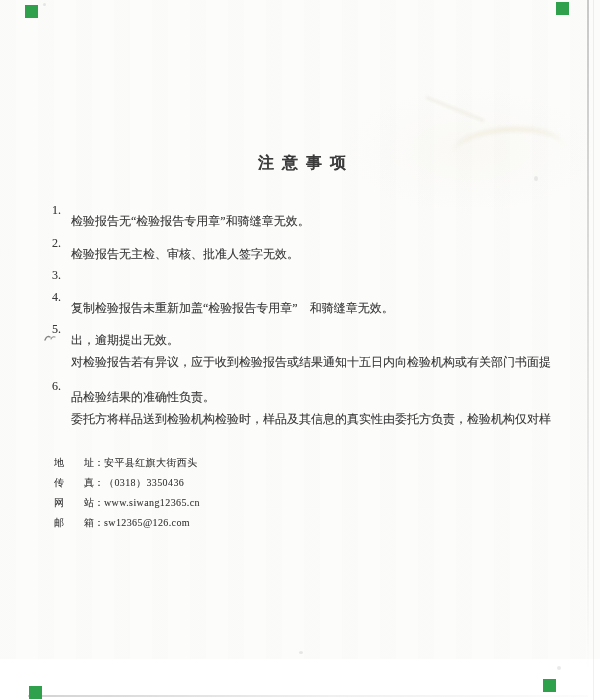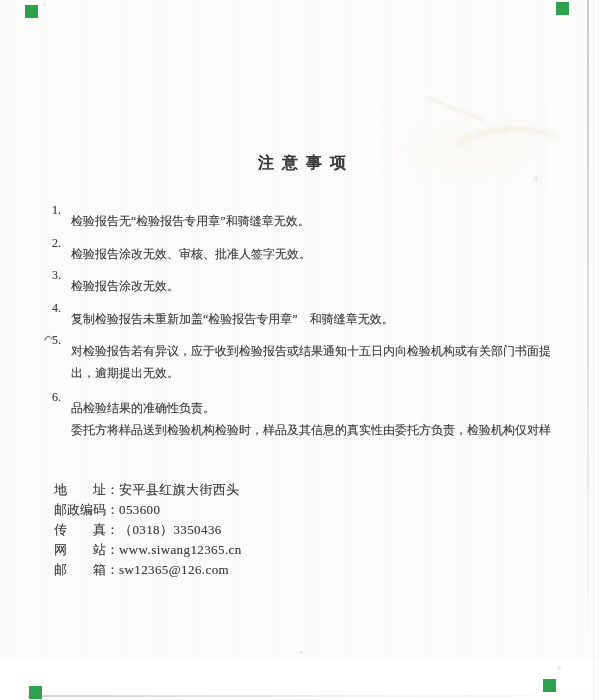--- a/index.html
+++ b/index.html
@@ -25,22 +25,22 @@
   .notice{
     position:absolute;top:200px;left:0;width:600px;
     font-size:12px;line-height:21.5px;color:#3b3b3b;
     text-shadow:0 0 0.5px rgba(60,60,60,0.4);
   }
   .item{display:flex;}
   .item.gap-before{margin-top:3px;}
   .num{width:19px;margin-left:52px;flex:none;}
   .itext{flex:1;margin-top:11px;}
   .contact{
-    position:absolute;top:480px;left:54px;
-    font-size:13px;line-height:20px;color:#3b3b3b;
+    position:absolute;top:453px;left:54px;
+    font-size:10px;line-height:20px;color:#3b3b3b;
     text-shadow:0 0 0.5px rgba(60,60,60,0.4);
   }
   .crow{white-space:nowrap;}
   .clabel{display:inline-block;}
   .cvalue{letter-spacing:0.4px;}
   
   .edge-right{
     position:absolute;left:587px;top:0;width:2px;height:672px;
     background:linear-gradient(to bottom, rgba(150,150,150,0.5), rgba(165,165,165,0.28) 60%, rgba(180,180,180,0));
     filter:blur(0.4px);
@@ -85,57 +85,51 @@
   <div class="notice">
     <div class="item">
       <span class="num">1.</span>
       <div class="itext">
           <div>检验报告无“检验报告专用章”和骑缝章无效。</div>
         </div>
     </div>
     <div class="item">
       <span class="num">2.</span>
       <div class="itext">
-          <div>检验报告涂改无效、审核、批准人签字无效。</div>
+          <div>检验报告无主检、审核、批准人签字无效。</div>
         </div>
     </div>
     <div class="item">
       <span class="num">3.</span>
-      <div class="itext">
-          <div>检验报告涂改无效。</div>
-        </div>
     </div>
     <div class="item">
       <span class="num">4.</span>
       <div class="itext">
           <div>复制检验报告未重新加盖“检验报告专用章”　和骑缝章无效。</div>
         </div>
     </div>
     <div class="item">
       <span class="num">5.</span>
       <div class="itext">
+        <div>出，逾期提出无效。</div>
         <div>对检验报告若有异议，应于收到检验报告或结果通知十五日内向检验机构或有关部门书面提</div>
-        <div>出，逾期提出无效。</div>
       </div>
     </div>
     <div class="item gap-before">
       <span class="num">6.</span>
       <div class="itext">
         <div>品检验结果的准确性负责。</div>
         <div>委托方将样品送到检验机构检验时，样品及其信息的真实性由委托方负责，检验机构仅对样</div>
       </div>
     </div>
   </div>
 
   <div class="contact">
     <div class="crow">
       <span class="clabel">地　　址</span><span>：</span><span class="cvalue">安平县红旗大街西头</span>
-    </div>
-    <div class="crow">
-      <span class="clabel">邮政编码</span><span>：</span><span class="cvalue">053600</span>
     </div>
     <div class="crow">
       <span class="clabel">传　　真</span><span>：</span><span class="cvalue">（0318）3350436</span>
     </div>
     <div class="crow">
       <span class="clabel">网　　站</span><span>：</span><span class="cvalue">www.siwang12365.cn</span>
     </div>
     <div class="crow">
       <span class="clabel">邮　　箱</span><span>：</span><span class="cvalue">sw12365@126.com</span>
     </div>

